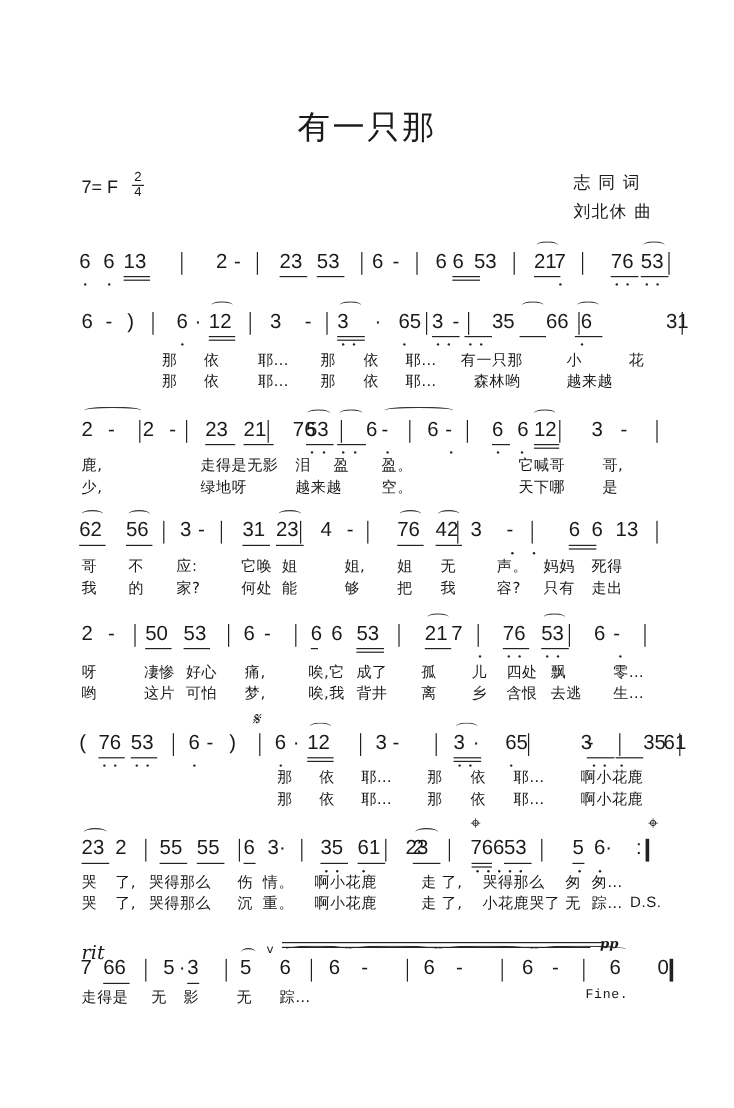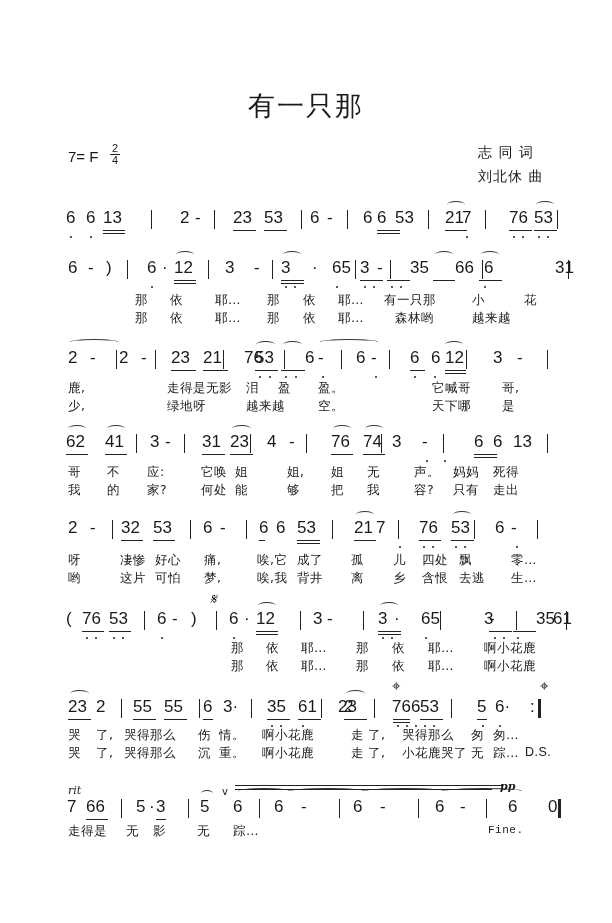--- a/index.html
+++ b/index.html
@@ -199,33 +199,33 @@
     <span class="lyr" style="left: 432px; top: 380px;">它喊哥</span>
     <span class="lyr" style="left: 502px; top: 380px;">哥,</span>
     <span class="lyr" style="left: 68px; top: 398px;">少,</span>
     <span class="lyr" style="left: 167px; top: 398px;">绿地呀</span>
     <span class="lyr" style="left: 246px; top: 398px;">越来越</span>
     <span class="lyr" style="left: 318px; top: 398px;">空。</span>
     <span class="lyr" style="left: 432px; top: 398px;">天下哪</span>
     <span class="lyr" style="left: 502px; top: 398px;">是</span>
     <div class="row" style="top: 432px; height: 60px;">
       <span class="tok" style="left: 66px;">62</span>
-      <span class="tok" style="left: 105px;">41</span>
+      <span class="tok" style="left: 105px;">56</span>
       <span class="bar" style="left: 136px;"></span>
       <span class="tok" style="left: 150px;">3</span>
       <span class="tok" style="left: 165px;">-</span>
       <span class="bar" style="left: 184px;"></span>
       <span class="tok" style="left: 202px;">31</span>
       <span class="tok" style="left: 230px;">23</span>
       <span class="bar" style="left: 250px;"></span>
       <span class="tok" style="left: 267px;">4</span>
       <span class="tok" style="left: 289px;">-</span>
       <span class="bar" style="left: 306px;"></span>
       <span class="tok" style="left: 331px;">76</span>
-      <span class="tok" style="left: 363px;">74</span>
+      <span class="tok" style="left: 363px;">42</span>
       <span class="bar" style="left: 381px;"></span>
       <span class="tok" style="left: 392px;">3</span>
       <span class="tok" style="left: 422px;">-</span>
       <span class="bar" style="left: 443px;"></span>
       <span class="tok" style="left: 474px;">6</span>
       <span class="tok" style="left: 493px;">6</span>
       <span class="tok" style="left: 513px;">13</span>
       <span class="bar" style="left: 547px;"></span>
       <span class="u1" style="left: 66px; width: 22px; top: 22px;"></span>
       <span class="u1" style="left: 105px; width: 22px; top: 22px;"></span>
@@ -262,21 +262,21 @@
     <span class="lyr" style="left: 287px; top: 482px;">够</span>
     <span class="lyr" style="left: 331px; top: 482px;">把</span>
     <span class="lyr" style="left: 367px; top: 482px;">我</span>
     <span class="lyr" style="left: 414px; top: 482px;">容?</span>
     <span class="lyr" style="left: 453px; top: 482px;">只有</span>
     <span class="lyr" style="left: 493px; top: 482px;">走出</span>
     <div class="row" style="top: 518px; height: 60px;">
       <span class="tok" style="left: 68px;">2</span>
       <span class="tok" style="left: 90px;">-</span>
       <span class="bar" style="left: 112px;"></span>
-      <span class="tok" style="left: 121px;">32</span>
+      <span class="tok" style="left: 121px;">50</span>
       <span class="tok" style="left: 153px;">53</span>
       <span class="bar" style="left: 190px;"></span>
       <span class="tok" style="left: 203px;">6</span>
       <span class="tok" style="left: 220px;">-</span>
       <span class="bar" style="left: 246px;"></span>
       <span class="tok" style="left: 259px;">6</span>
       <span class="tok" style="left: 276px;">6</span>
       <span class="tok" style="left: 297px;">53</span>
       <span class="bar" style="left: 332px;"></span>
       <span class="tok" style="left: 354px;">21</span>
@@ -492,19 +492,19 @@
       <span class="arc" style="left: 238px; width: 52px; top: -9px; height: 5px;"></span>
       <span class="arc" style="left: 290px; width: 75px; top: -9px; height: 5px;"></span>
       <span class="arc" style="left: 365px; width: 80px; top: -9px; height: 5px;"></span>
       <span class="arc" style="left: 445px; width: 77px; top: -9px; height: 5px;"></span>
     </div>
     <span class="lyr" style="left: 68px; top: 823px;">走得是</span>
     <span class="lyr" style="left: 126px; top: 823px;">无</span>
     <span class="lyr" style="left: 153px; top: 823px;">影</span>
     <span class="lyr" style="left: 197px; top: 823px;">无</span>
     <span class="lyr" style="left: 233px; top: 823px;">踪…</span>
-    <span class="mark ital" style="left: 68px; top: 784px; font-size: 11px;">rit</span>
+    <span class="mark ital" style="left: 68px; top: 784px; font-size: 16px;">rit</span>
     <span class="mark ital" style="left: 500px; top: 780px; font-weight: bold; font-size: 11px;">pp</span>
     <span class="mark" style="left: 222px; top: 786px; font-size: 10px;">v</span>
     <span class="lyr" style="left: 488px; top: 823px; font-family: &quot;Liberation Mono&quot;, monospace; font-size: 11px;">Fine.</span>
     <span class="u1" style="left: 235px; top: 785px; width: 267px;"></span>
     <span class="u1" style="left: 235px; top: 789px; width: 257px;"></span>
   </div>
 
 </body></html>

